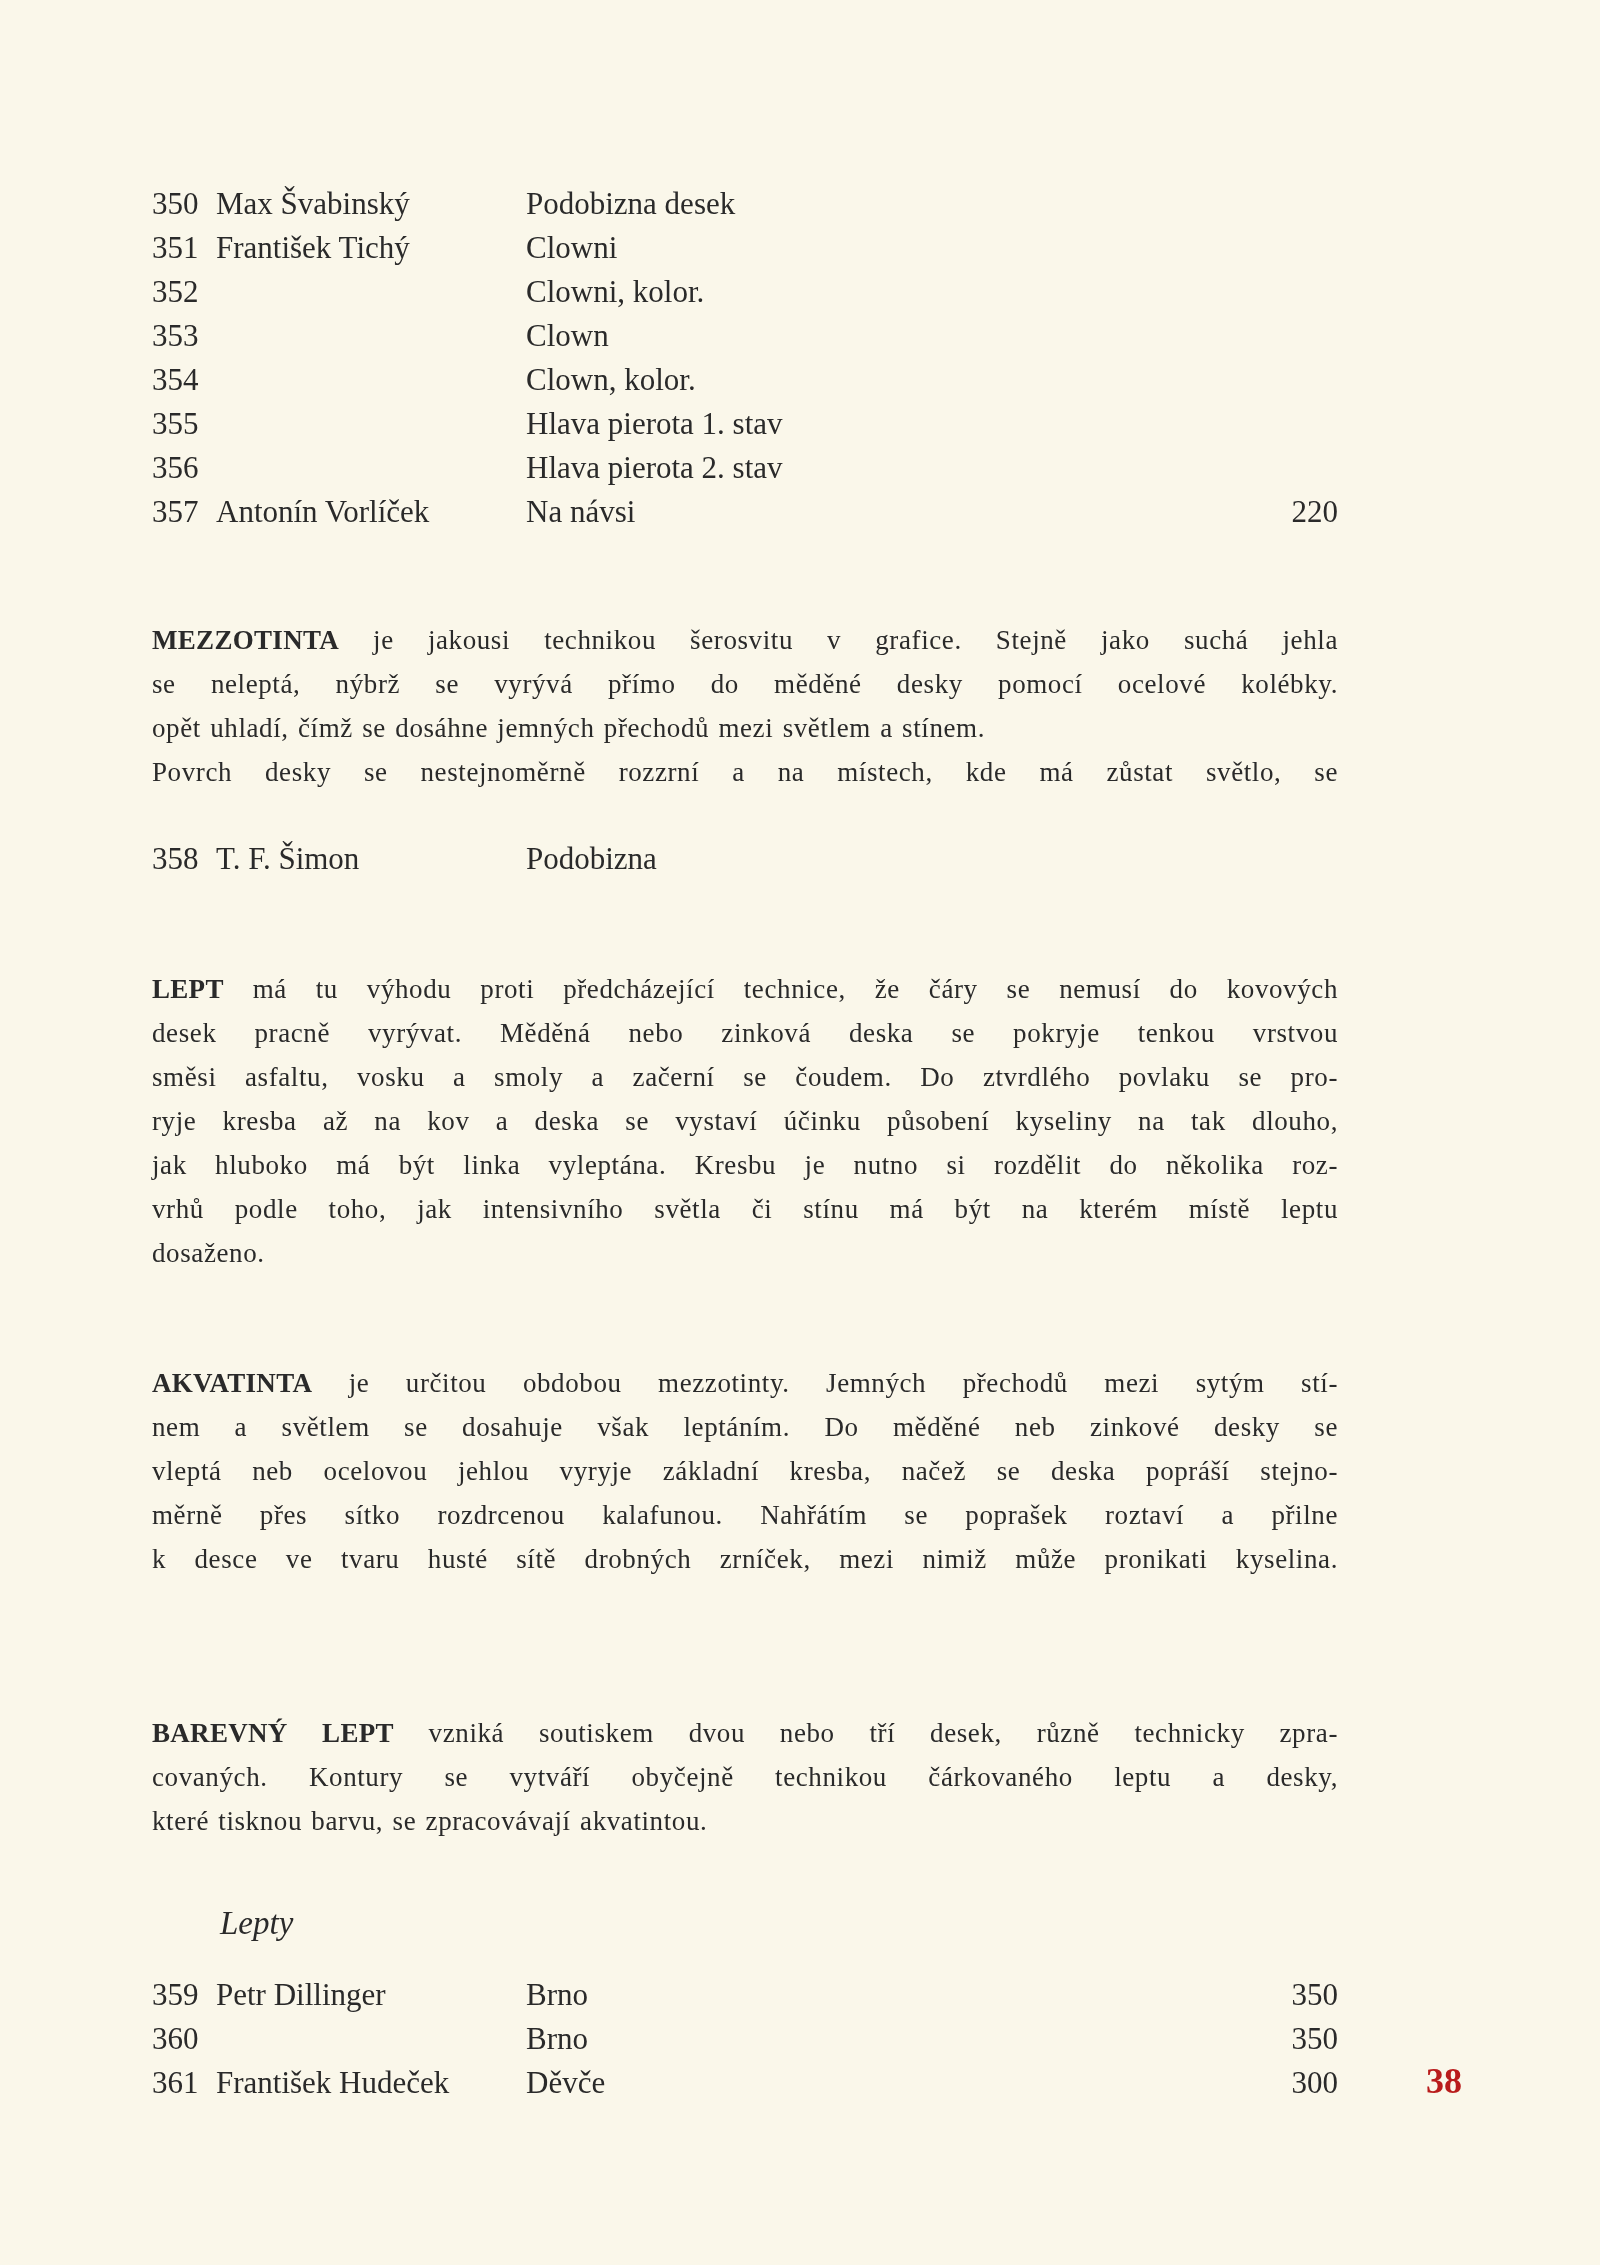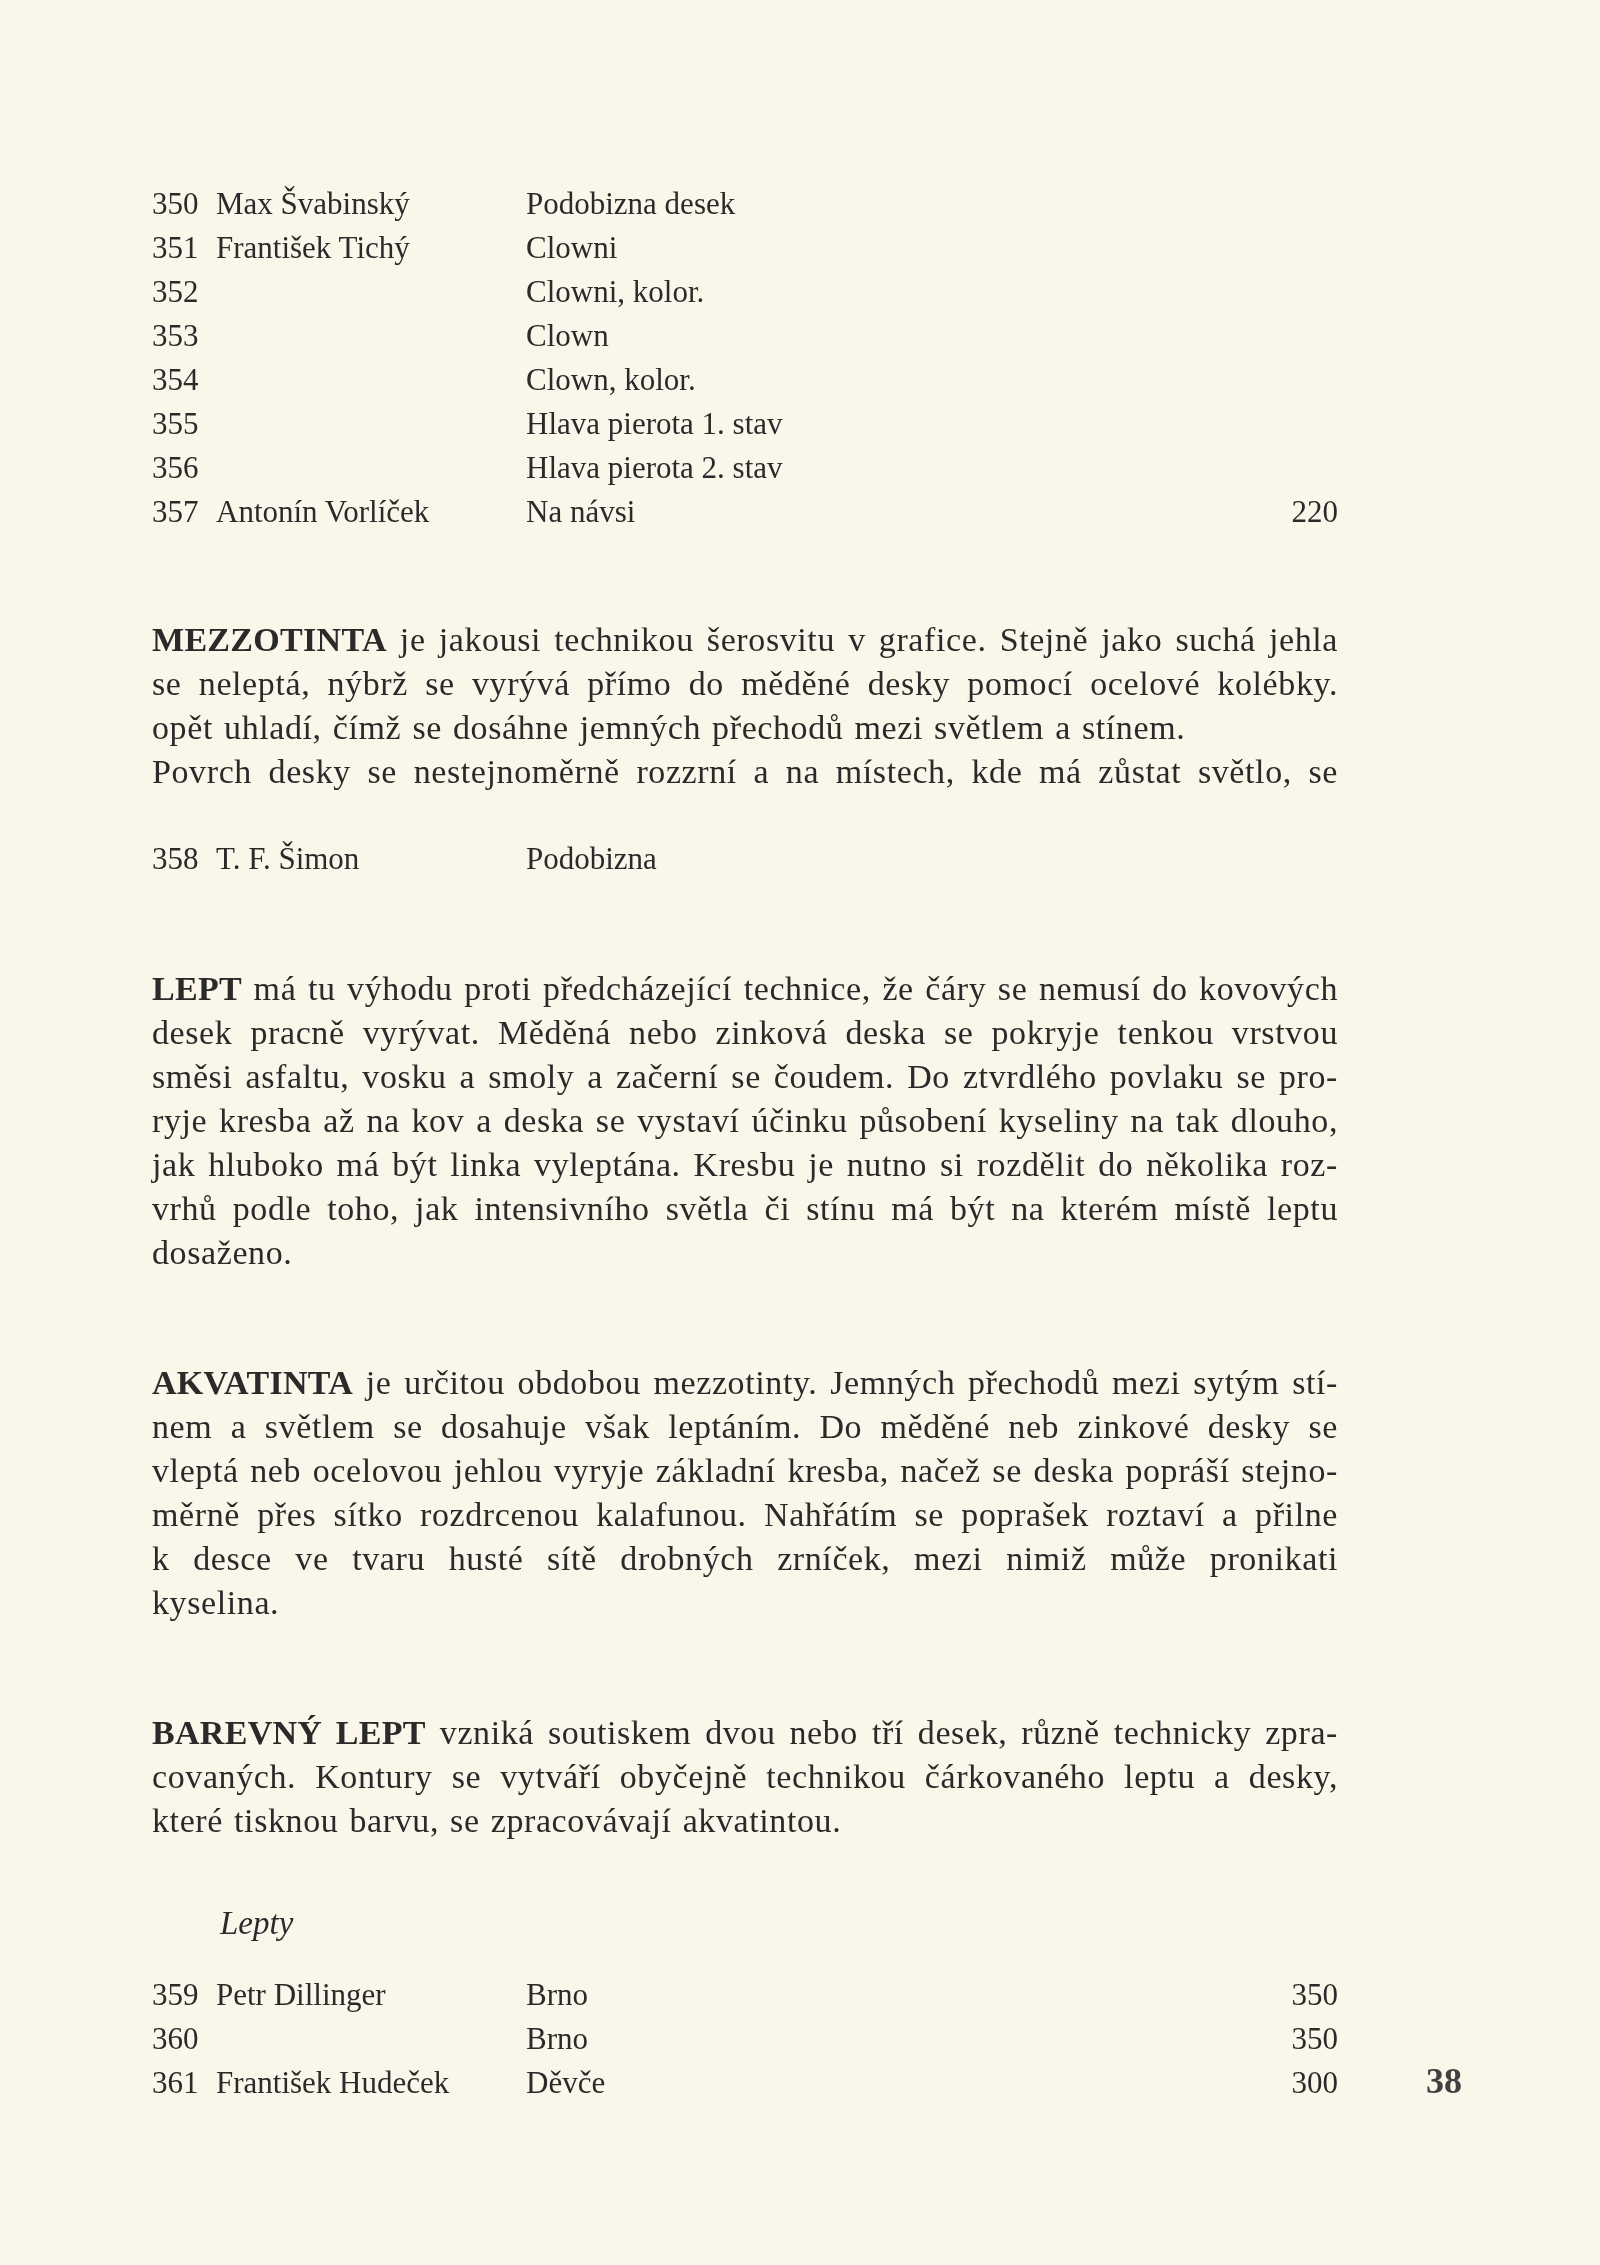--- a/index.html
+++ b/index.html
@@ -15,33 +15,33 @@
   .row {
     position: absolute; left: 152px; width: 1186px; height: 44px;
     font-size: 31px; line-height: 44px; white-space: nowrap;
   }
   .row .num { position: absolute; left: 0; }
   .row .artist { position: absolute; left: 64px; }
   .row .title { position: absolute; left: 374px; }
   .row .price { position: absolute; right: 0; }
   .para {
     position: absolute; left: 152px; width: 1186px;
-    font-size: 34px; line-height: 44px;
+    font-size: 27px; line-height: 44px;
     text-align: justify; letter-spacing: 0.6px; word-spacing: 2px;
   }
   .para .lead { font-weight: bold; letter-spacing: 0.3px; }
   .para .line { display: block; text-align: justify; text-align-last: justify; }
   .para .line.last { text-align-last: left; }
   .subhead {
     position: absolute; left: 220px; font-style: italic;
     font-size: 33px; line-height: 44px;
   }
   .pagenum {
     position: absolute; left: 1426px; font-weight: bold;
-    font-size: 36px; line-height: 44px; color: #404040;
+    font-size: 36px; line-height: 44px; color: #b91c1c;
   }
 </style>
 </head>
 <body style="background: rgb(250, 247, 234); color: rgb(42, 42, 42);">
 
 <div class="page">
 
   <div>
     <div class="row" style="top:182px">
       <span class="num">350</span>

